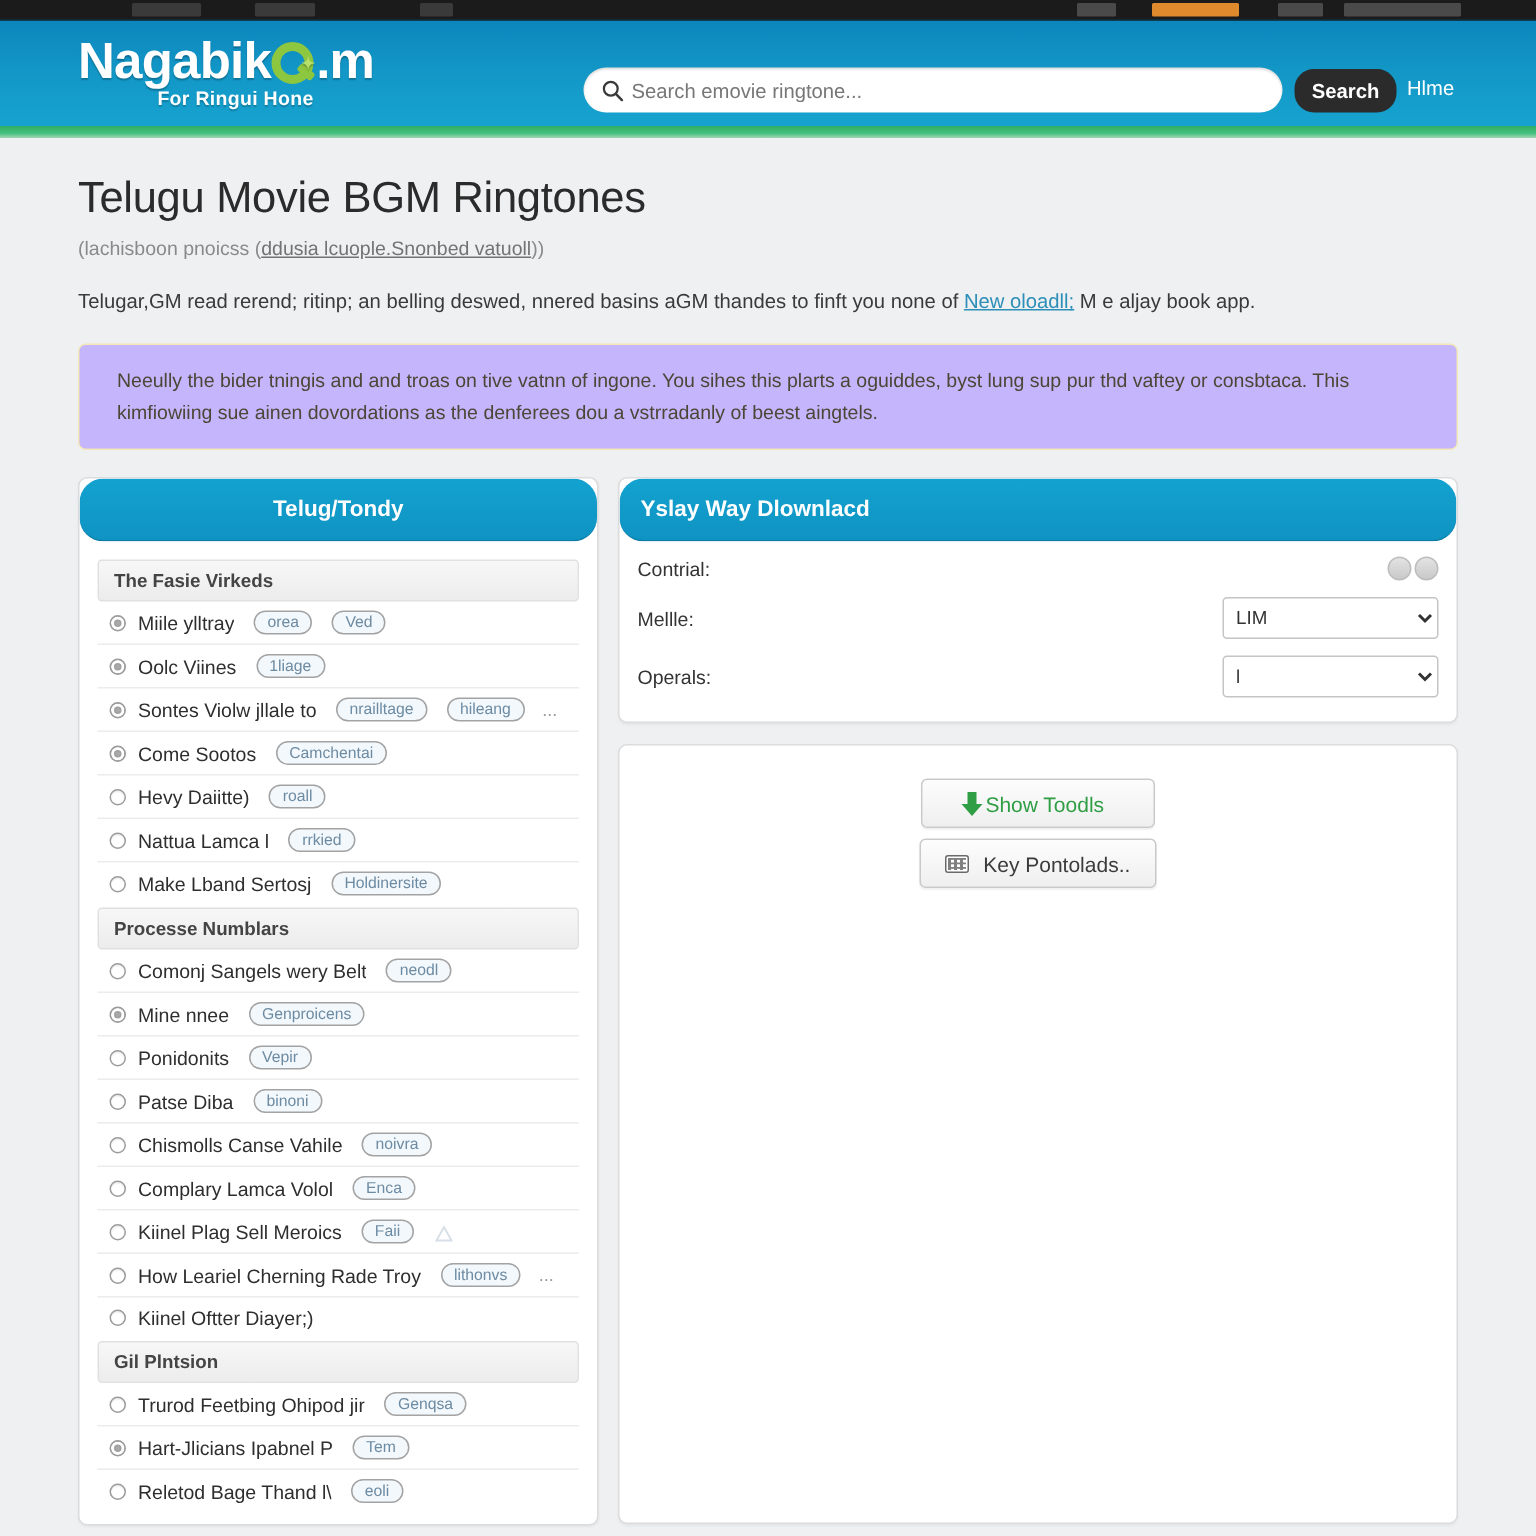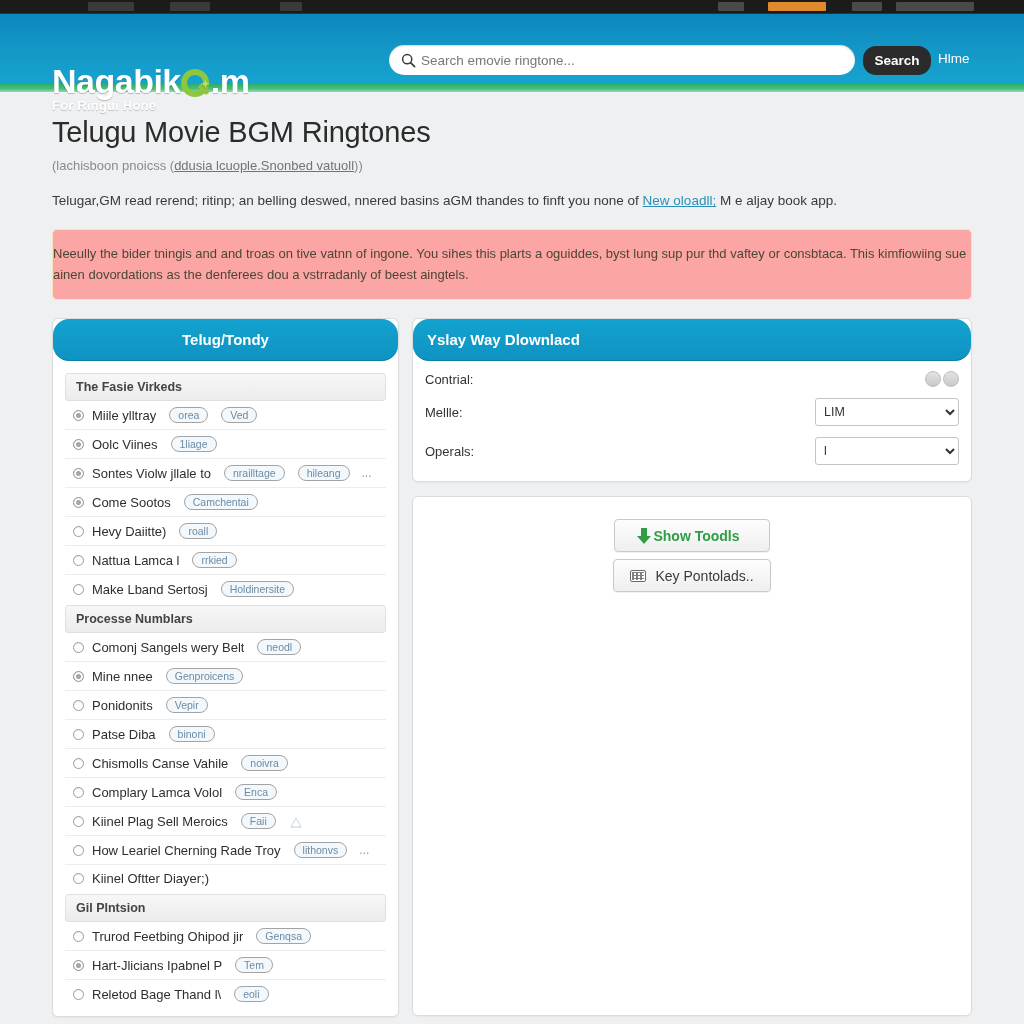--- a/index.html
+++ b/index.html
@@ -25,39 +25,38 @@
     position:relative;
   }
   .greenbar { height:8px; background:linear-gradient(180deg,#2eaf63 0%, #45c07e 60%, #9fd6b4 100%); }
   .logo {
     position:absolute; left:52px; top:8px; width:240px; height:56px;
   }
   .logo-main {
     font-size:34px; font-weight:bold; color:#ffffff; letter-spacing:-0.5px;
     line-height:38px; white-space:nowrap;
     text-shadow:0 1px 1px rgba(0,0,0,.25);
-    margin-top:40px;
   }
   .logo-q {
     display:inline-block; position:relative; width:30px; height:30px;
     vertical-align:-6px;
   }
   .logo-q .ring {
     position:absolute; left:0; top:0; width:28px; height:28px;
     border-radius:50%; border:6px solid #8dc63f; background:transparent;
   }
   .logo-q .tail {
     position:absolute; left:17px; top:17px; width:12px; height:6px;
     background:#8dc63f; transform:rotate(42deg); border-radius:2px;
   }
   .logo-q .spark {
     position:absolute; left:20px; top:-4px; color:#b7e06a; font-size:11px;
   }
   .logo-sub {
-    font-size:13px; font-weight:bold; color:#ffffff; text-align:left;
+    font-size:13px; font-weight:bold; color:#ffffff; text-align:center;
     width:210px; margin-top:-2px; letter-spacing:.2px;
     text-shadow:0 1px 1px rgba(0,0,0,.22);
   }
   .searchwrap {
     position:absolute; left:389px; top:31px; width:466px; height:30px;
     background:#fff; border-radius:15px; display:flex; align-items:center;
     box-shadow:inset 0 1px 2px rgba(0,0,0,.18);
   }
   .searchwrap .magnifier {
     width:26px; height:30px; display:flex; align-items:center; justify-content:center;
@@ -87,22 +86,22 @@
   }
   .subtitle {
     font-size:13px; color:#8a8a8a; margin:8px 0 0 0;
   }
   .subtitle a { color:#737373; }
   .lede {
     font-size:13.5px; color:#3a3a3a; margin:18px 0 0 0; line-height:1.45;
   }
   .lede a { color:#2d8fb8; }
   .alert {
-    margin:18px 0 0 0; background:#fca5a5; border:1px solid #f3e6b8;
-    border-radius:5px; padding:14px 0; font-size:13px; color:#5f5party;
+    margin:18px 0 0 0; background:#c4b5fd; border:1px solid #f3e6b8;
+    border-radius:5px; padding:14px 25px; font-size:13px; color:#5f5party;
     color:#4d4636; line-height:1.6;
   }
   .cols { display:flex; gap:13px; margin-top:18px; align-items:flex-start; }
   .col-left { width:347px; flex:0 0 347px; }
   .col-right { flex:1; }
   
   .panel {
     background:#fff; border:1px solid #dcdcdc; border-radius:6px;
     box-shadow:0 1px 2px rgba(0,0,0,.05); overflow:hidden;
   }
@@ -164,21 +163,21 @@
   
   .actions {
     display:flex; flex-direction:column; align-items:center; gap:7px;
     padding:22px 0 18px 0;
   }
   .btn {
     display:flex; align-items:center; justify-content:center; gap:9px;
     min-width:156px; height:33px; padding:0 16px;
     background:linear-gradient(180deg,#fdfdfd 0%, #efefef 100%);
     border:1px solid #c9c9c9; border-radius:4px;
-    font-size:14px; font-weight:bold; cursor:pointer;
+    font-size:14px; font-weight:normal; cursor:pointer;
     font-family:"Liberation Sans", sans-serif;
     box-shadow:0 1px 1px rgba(0,0,0,.06);
   }
   .btn.green { color:#2f9e44; }
   .btn.grey  { color:#3b3b3b; font-weight:normal; }
   .arrow-dn {
     width:0;height:0; position:relative; display:inline-block;
   }
   .arrow-dn i {
     position:absolute; left:-3px; top:-8px; width:6px; height:9px; background:#2f9e44;

